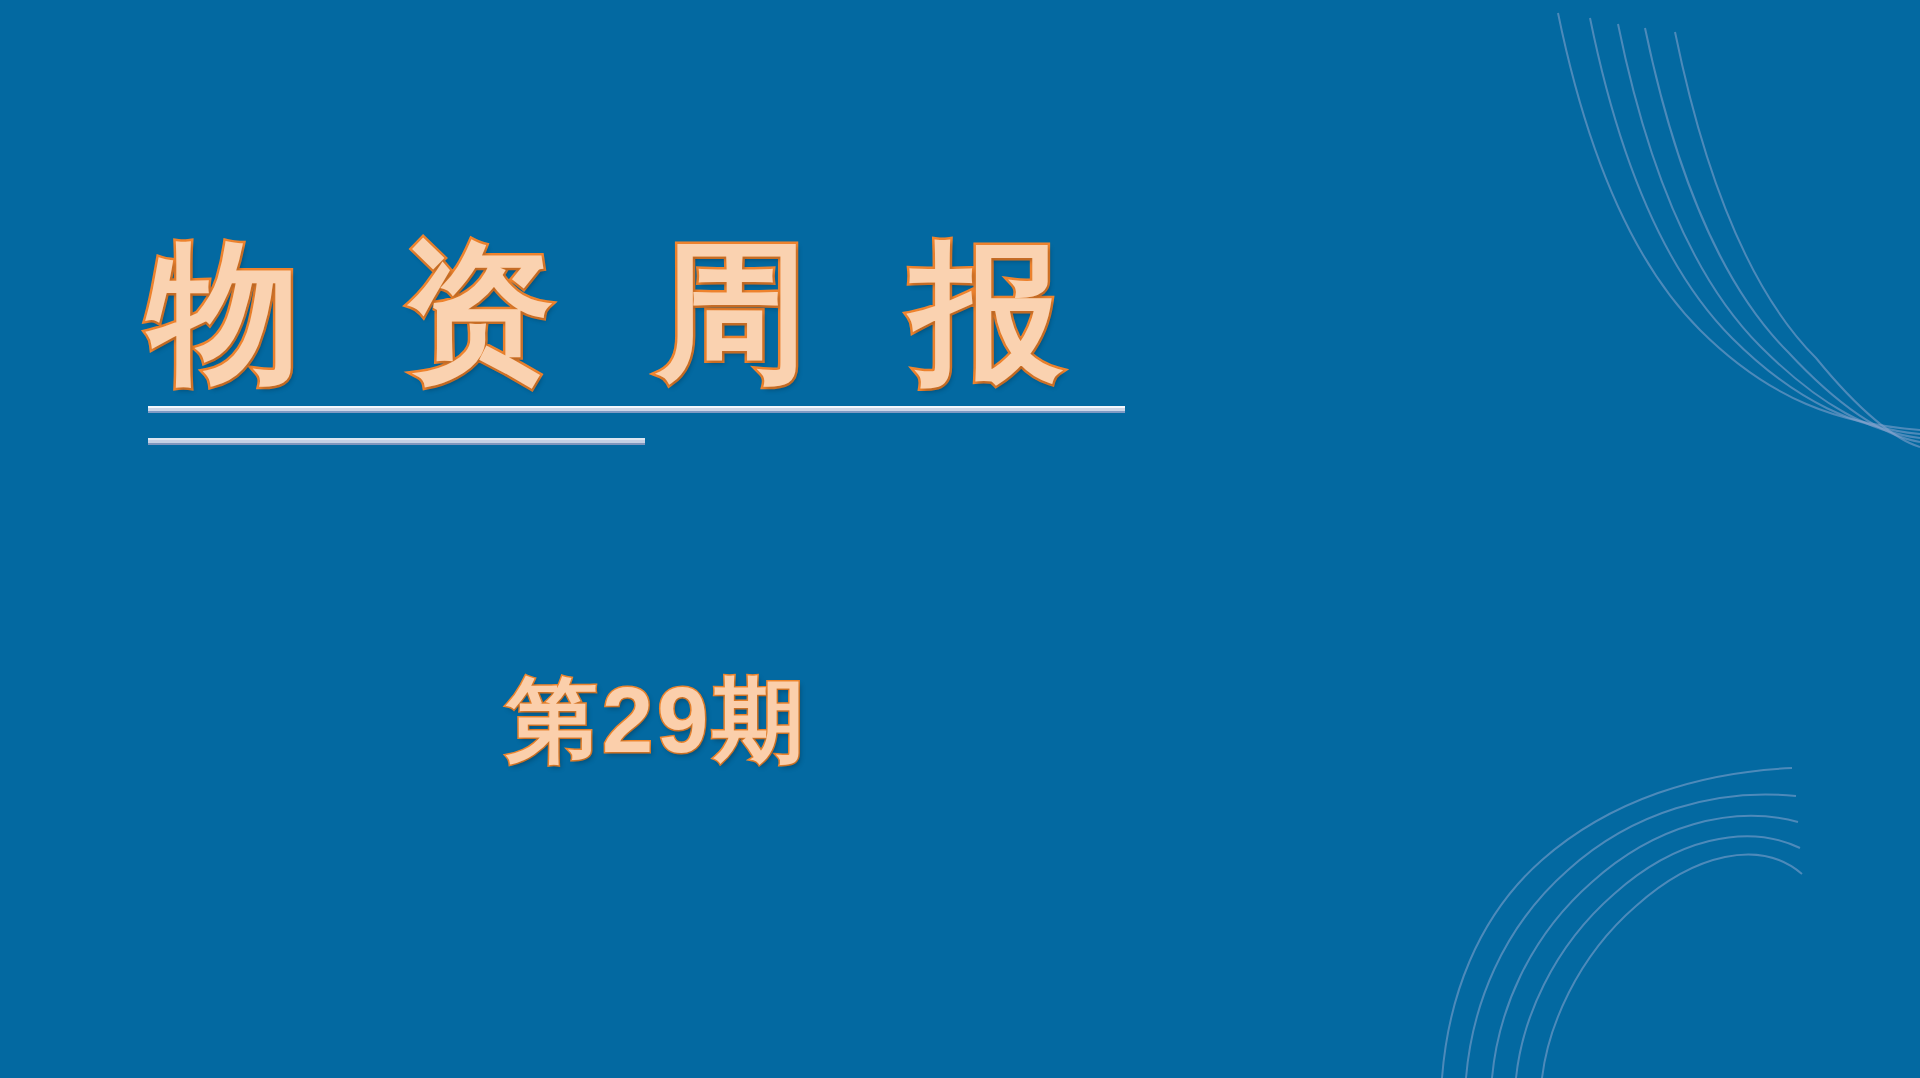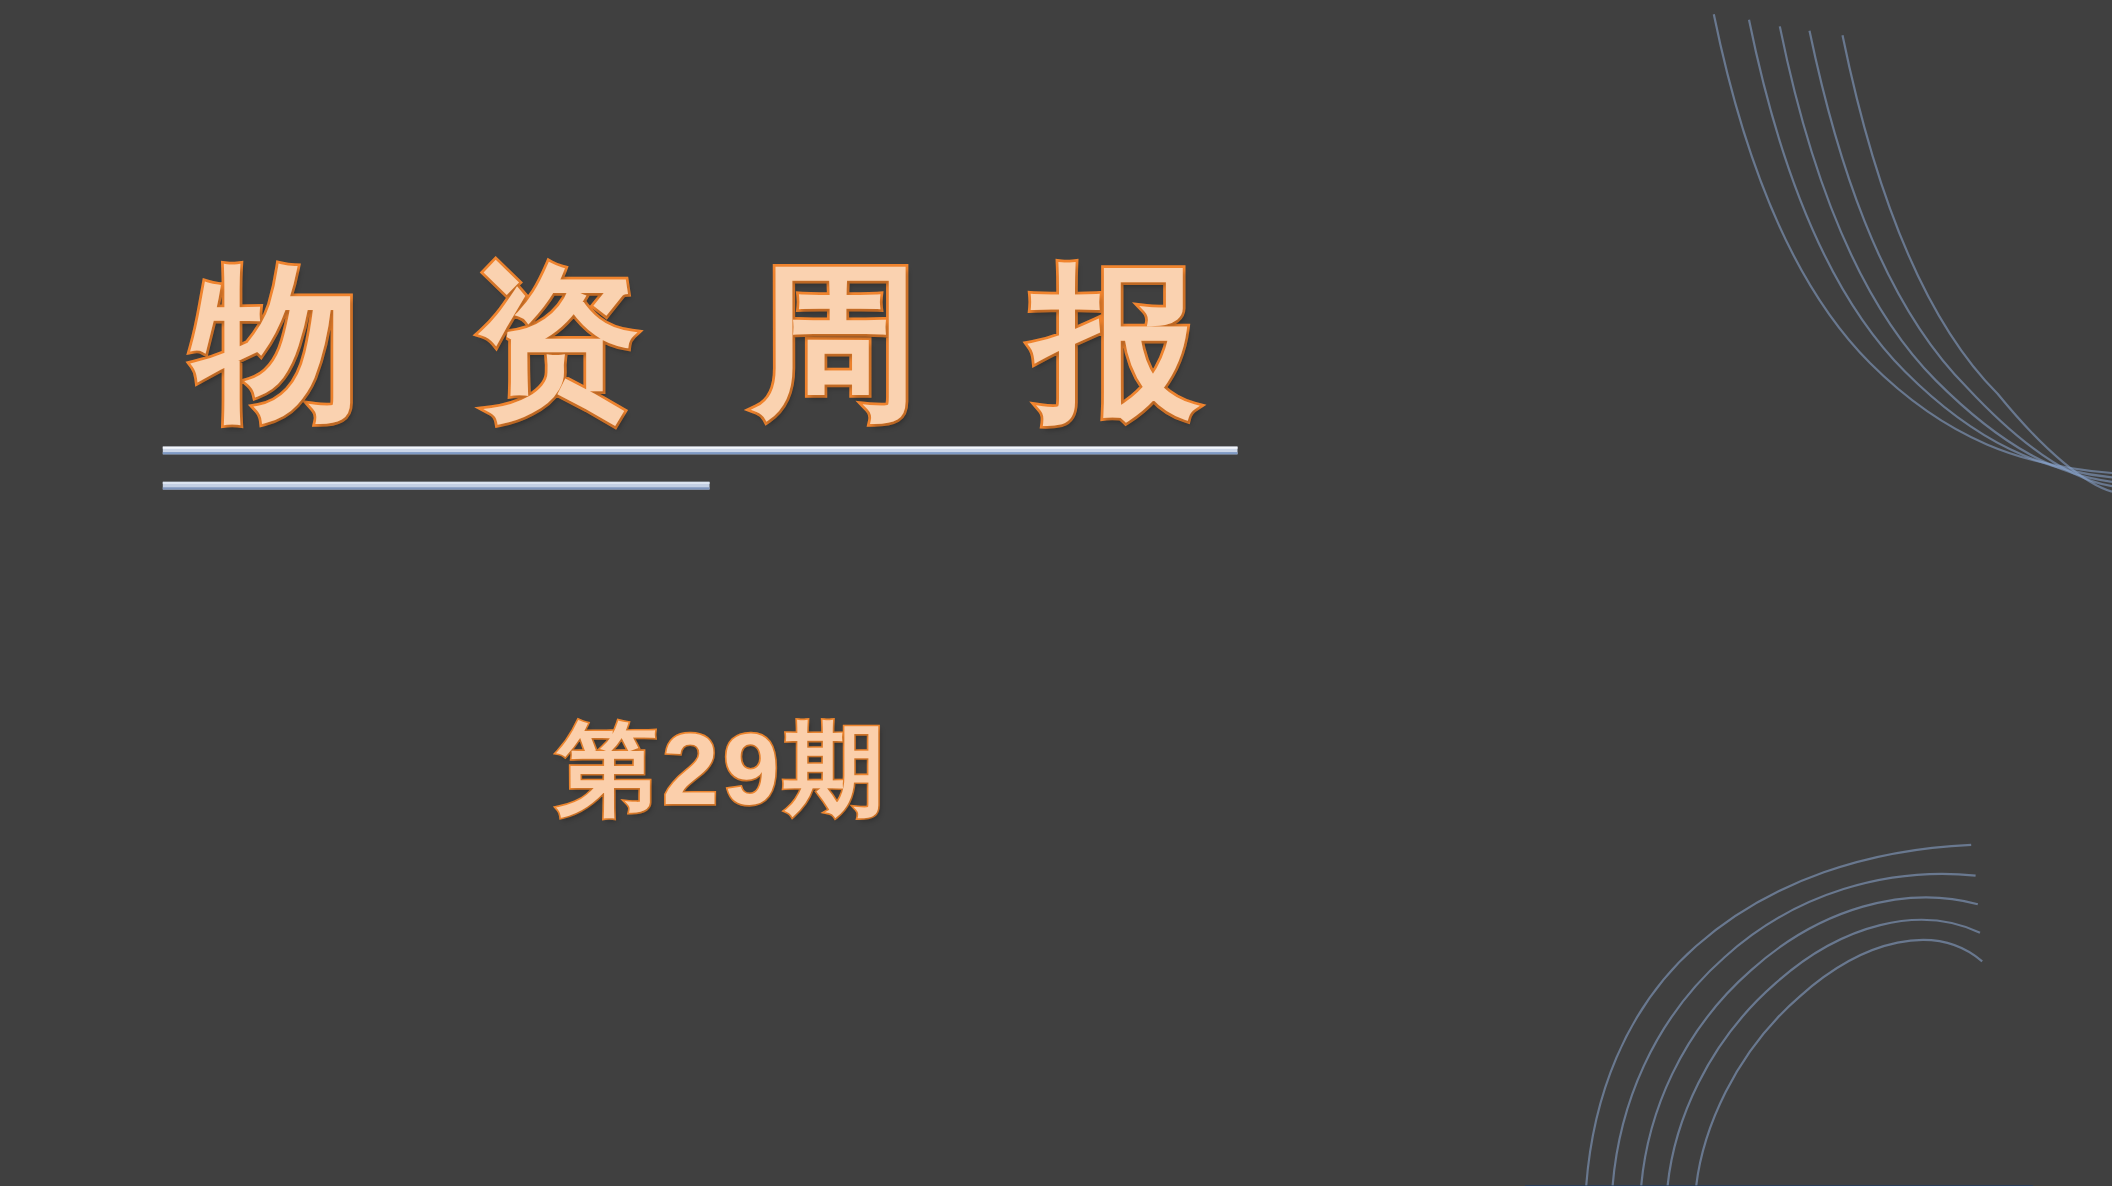--- a/index.html
+++ b/index.html
@@ -9,23 +9,22 @@
     background: #0b3b86;
   }
   body {
     font-family: "Liberation Sans", "DejaVu Sans", sans-serif;
   }
 
   #slide {
     position: relative;
     width: 1920px;
     height: 1078px;
-    background: #404040;
+    background: #0369a1;
     overflow: hidden;
-    text-align: center;
   }
 
   
   .ribbon {
     position: absolute;
     pointer-events: none;
   }
   .ribbon-tr {
     top: 0;
     right: 0;
@@ -92,21 +91,21 @@
     margin-top: 25px;
     background: #c4d0e4;
     border-top: 2px solid #dce4f0;
     border-bottom: 2px solid #8096bd;
   }
 
   
   .subtitle {
     position: absolute;
     left: 506px;
-    top: 648px;
+    top: 668px;
     font-size: 92px;
     line-height: 1.15;
     font-weight: 700;
     letter-spacing: 4px;
     white-space: nowrap;
     color: #fbcfab;
     -webkit-text-stroke: 3px #f0872f;
     paint-order: stroke fill;
     text-shadow:
        0 0 2px rgba(240,135,47,0.9),

